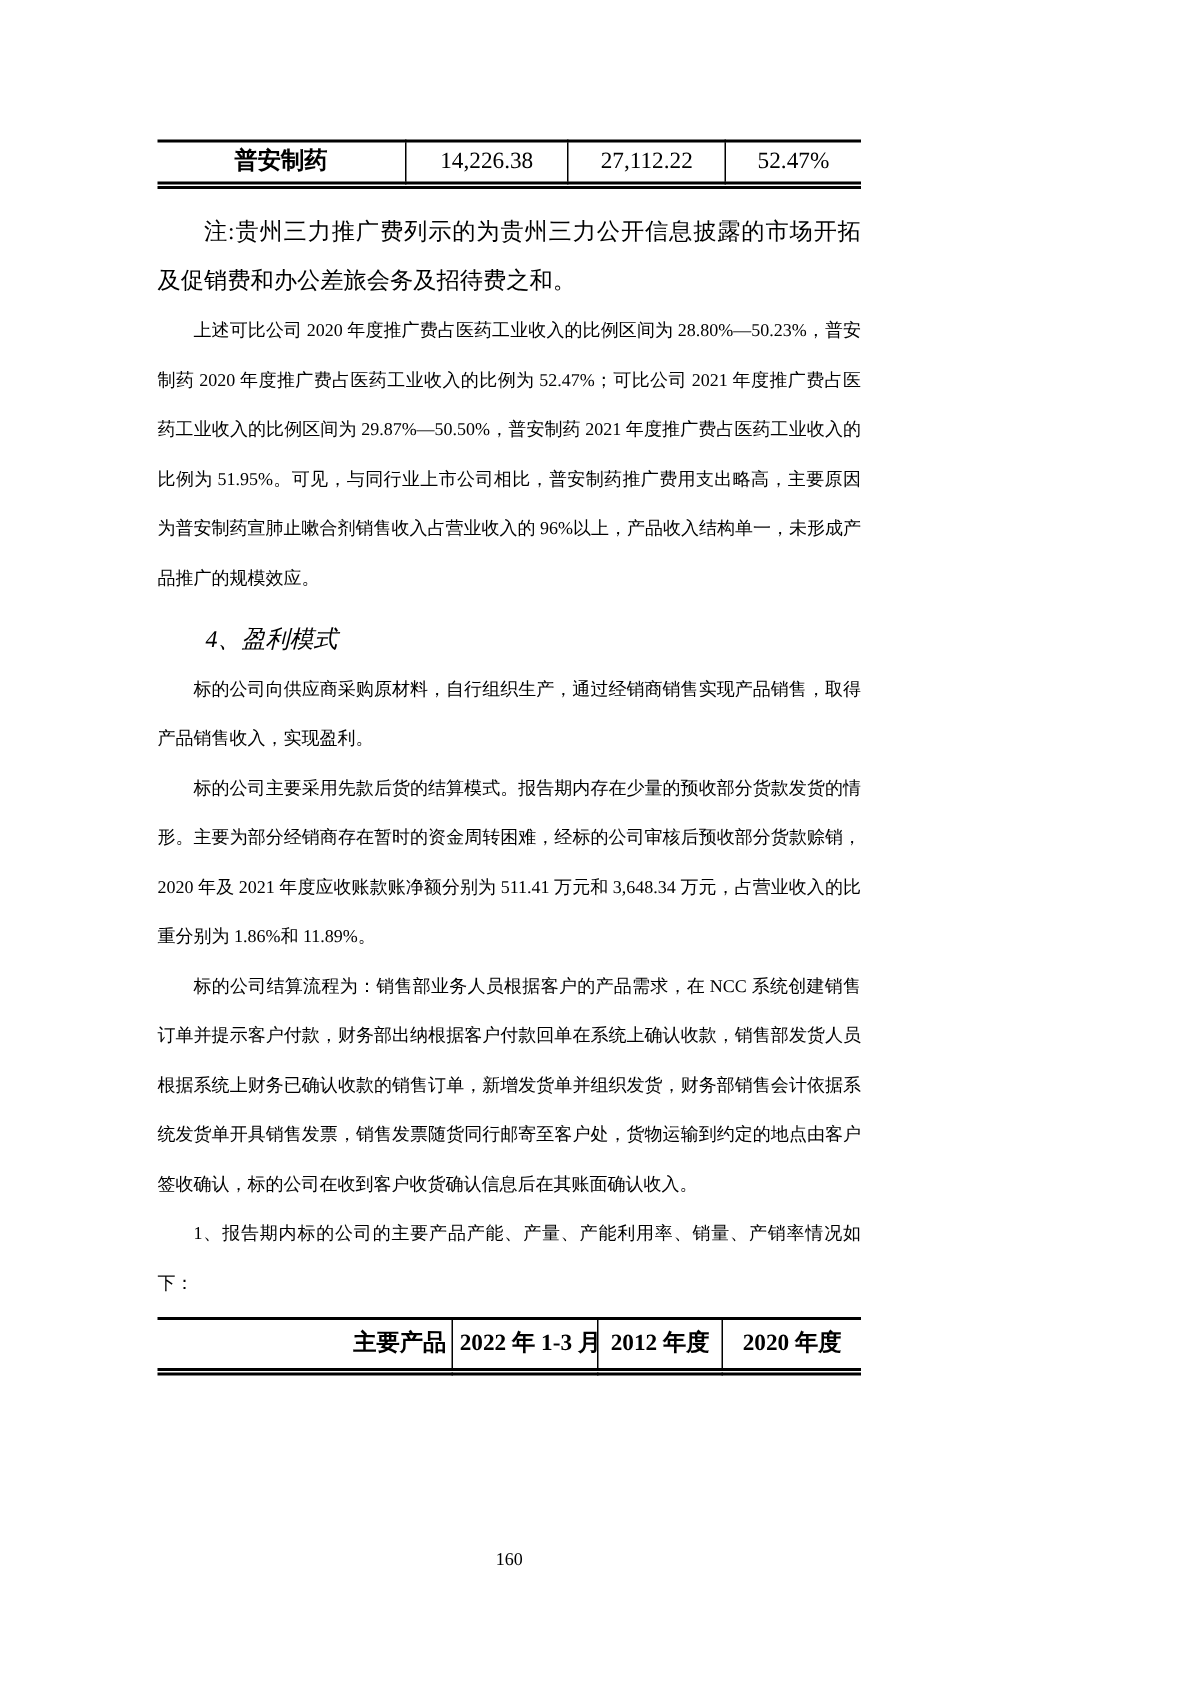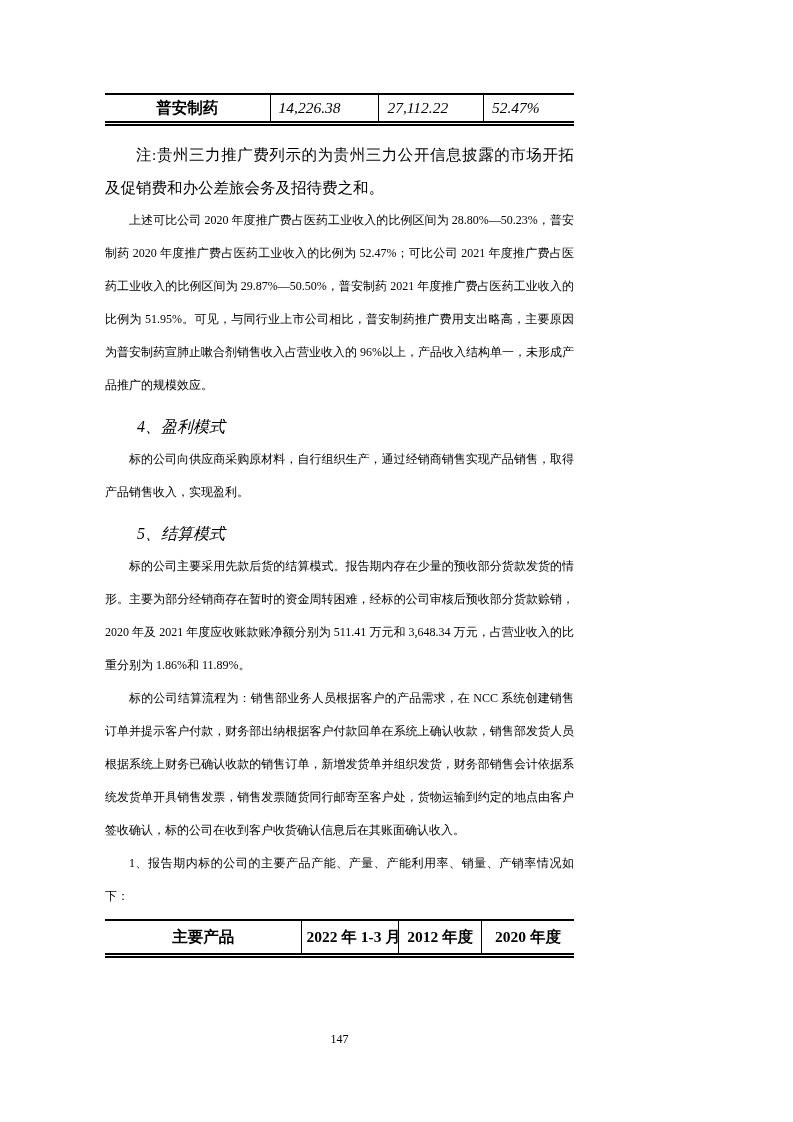--- a/index.html
+++ b/index.html
@@ -16,27 +16,27 @@
   table.doc-table{
     width:100%;border-collapse:collapse;table-layout:fixed;
   }
   .cmp-table{border-top:2px solid #000;border-bottom:5px double #000;}
   .cmp-table td{
     border-left:1px solid #000;padding:3px 8px;font-size:15.5px;line-height:20px;
     overflow:hidden;white-space:nowrap;
   }
   .cmp-table td:first-child{border-left:none;}
   .cell-center{text-align:center;font-weight:bold;}
-  .cell-num{text-align:left;font-style:italic;}
+  .cell-num{text-align:center;}
   .prod-table{border-top:2px solid #000;border-bottom:5px double #000;margin-top:6px;}
   .prod-table th{
     border-left:1px solid #000;padding:6px 4px;font-size:15.5px;line-height:20px;
     text-align:center;font-weight:bold;overflow:hidden;white-space:nowrap;
   }
-  .prod-table th:first-child{border-left:none;}
+  .prod-table th:first-child{border-left:none;text-align:right;}
   
   .note{
     margin:12px 0 0;text-indent:2em;font-size:15.5px;line-height:33px;
     text-align:justify;text-justify:inter-character;
   }
   .body-para{
     margin:0;text-indent:2em;font-size:12px;line-height:33px;
     text-align:justify;text-justify:inter-character;
   }
   .sub-heading{
@@ -73,21 +73,20 @@
     </tbody>
   </table>
 
   <p class="note">注:贵州三力推广费列示的为贵州三力公开信息披露的市场开拓及促销费和办公差旅会务及招待费之和。</p>
 
   <p class="body-para">上述可比公司 2020 年度推广费占医药工业收入的比例区间为 28.80%—50.23%，普安制药 2020 年度推广费占医药工业收入的比例为 52.47%；可比公司 2021 年度推广费占医药工业收入的比例区间为 29.87%—50.50%，普安制药 2021 年度推广费占医药工业收入的比例为 51.95%。可见，与同行业上市公司相比，普安制药推广费用支出略高，主要原因为普安制药宣肺止嗽合剂销售收入占营业收入的 96%以上，产品收入结构单一，未形成产品推广的规模效应。</p>
 
   <h3 class="sub-heading">4、盈利模式</h3>
   <p class="body-para">标的公司向供应商采购原材料，自行组织生产，通过经销商销售实现产品销售，取得产品销售收入，实现盈利。</p>
 
-  <h3 class="sub-heading">5、结算模式</h3>
   <p class="body-para">标的公司主要采用先款后货的结算模式。报告期内存在少量的预收部分货款发货的情形。主要为部分经销商存在暂时的资金周转困难，经标的公司审核后预收部分货款赊销，2020 年及 2021 年度应收账款账净额分别为 511.41 万元和 3,648.34 万元，占营业收入的比重分别为 1.86%和 11.89%。</p>
   <p class="body-para">标的公司结算流程为：销售部业务人员根据客户的产品需求，在 NCC 系统创建销售订单并提示客户付款，财务部出纳根据客户付款回单在系统上确认收款，销售部发货人员根据系统上财务已确认收款的销售订单，新增发货单并组织发货，财务部销售会计依据系统发货单开具销售发票，销售发票随货同行邮寄至客户处，货物运输到约定的地点由客户签收确认，标的公司在收到客户收货确认信息后在其账面确认收入。</p>
 
   <p class="body-para">1、报告期内标的公司的主要产品产能、产量、产能利用率、销量、产销率情况如下：</p>
 
   <table class="doc-table prod-table">
     <colgroup>
       <col style="width:42.0%">
         <col style="width:20.6%">
         <col style="width:17.7%">
@@ -96,15 +95,15 @@
     <thead>
       <tr>
         <th>主要产品</th>
         <th>2022 年 1-3 月</th>
         <th>2012 年度</th>
         <th>2020 年度</th>
       </tr>
     </thead>
   </table>
 
-  <div class="page-footer">147</div>
+  <div class="page-footer">160</div>
 
 </div>
 
 </body></html>

